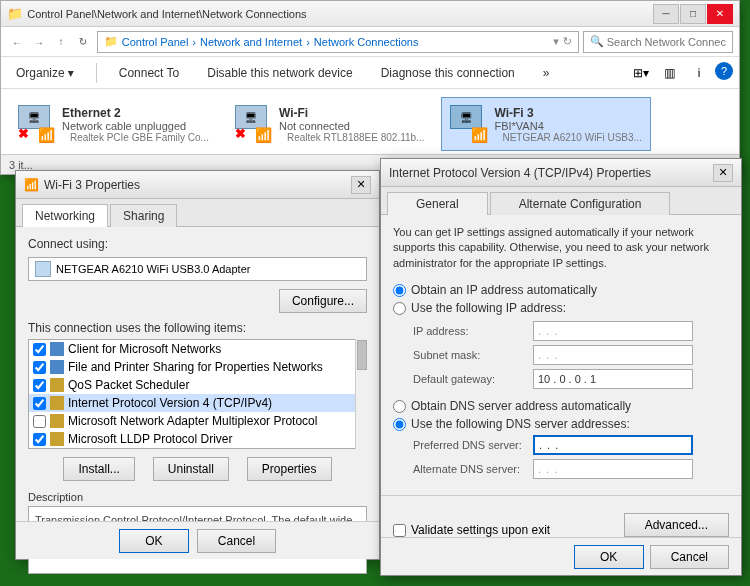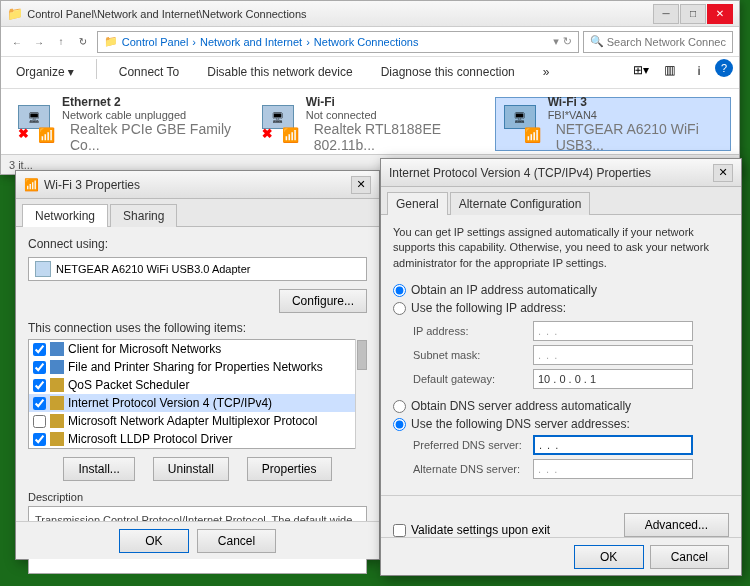--- a/index.html
+++ b/index.html
@@ -111,21 +111,21 @@
       border: none;
       outline: none;
       font-size: 11px;
       width: 100%;
       background: transparent;
     }
 
     
     .toolbar {
       display: flex;
-      align-items: flex-start;
+      align-items: center;
       padding: 2px 6px;
       border-bottom: 1px solid #ddd;
       height: 32px;
       gap: 10px;
     }
     .toolbar-btn {
       height: 26px;
       padding: 0 8px;
       background: transparent;
       border: 1px solid transparent;
@@ -175,21 +175,21 @@
     .net-item.selected { background: #cce0ff; border-color: #6699cc; }
     .net-icon {
       width: 38px;
       height: 38px;
       position: relative;
       flex-shrink: 0;
     }
     .net-info { flex: 1; }
     .net-name { font-weight: bold; font-size: 12px; color: #333; }
     .net-status { font-size: 11px; color: #555; }
-    .net-adapter { font-size: 14px; color: #777; padding-left: 8px; }
+    .net-adapter { font-size: 10px; color: #777; padding-left: 8px; }
 
     
     .status-bar {
       position: absolute;
       bottom: 0;
       left: 0;
       right: 0;
       background: #f0f0f0;
       height: 20px;
       border-top: 1px solid #ccc;
@@ -385,21 +385,21 @@
       z-index: 20;
     }
     .tcpip-tabs {
       display: flex;
       border-bottom: 1px solid #bbb;
       background: #e8e8e8;
       padding: 4px 6px 0;
       gap: 2px;
     }
     .tcpip-tab {
-      padding: 4px 8px;
+      padding: 4px 28px;
       font-size: 12px;
       cursor: pointer;
       border: 1px solid #bbb;
       border-bottom: none;
       background: #e8e8e8;
       color: #333;
       position: relative;
       bottom: -1px;
     }
     .tcpip-tab.active {

